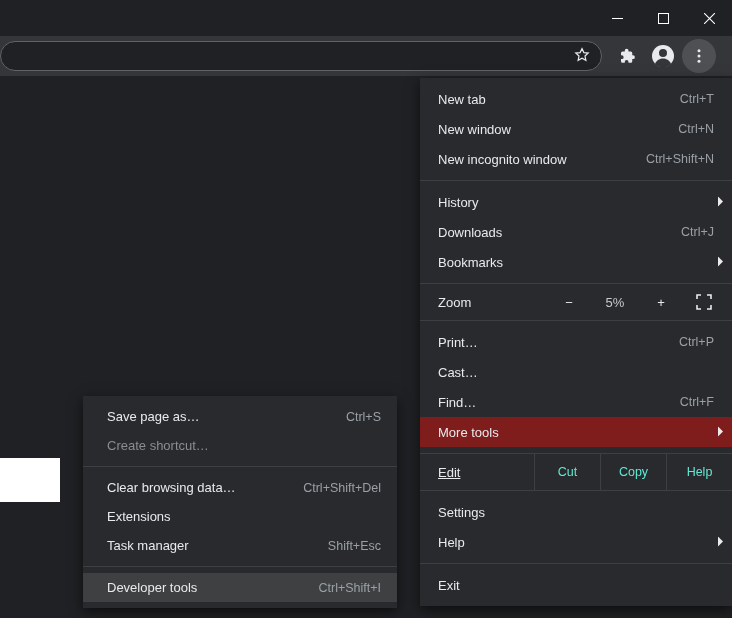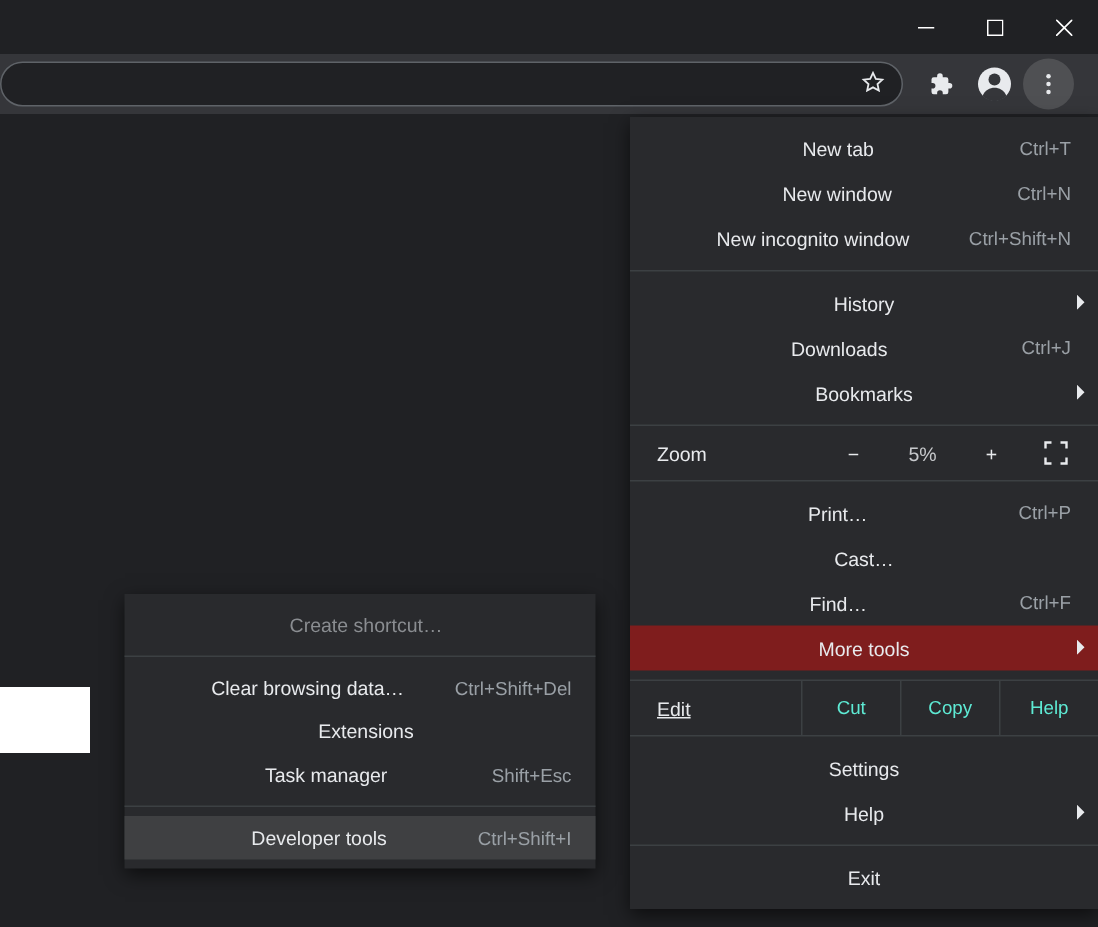--- a/index.html
+++ b/index.html
@@ -90,21 +90,21 @@
     .menu-section { padding: 6px 0; }
     .menu-sep { height:1px; background:#3c4043; margin: 0; }
     .menu-item {
       display:flex; align-items:center;
       height: 30px;
       padding: 0 18px;
       cursor: default;
       position: relative;
     }
     .menu-item.highlight { background:#7f1d1d; }
-    .mi-label { flex: 1; white-space: nowrap; text-align: center; }
+    .mi-label { flex: 1; white-space: nowrap; }
     .mi-shortcut { color:#9aa0a6; font-size:12.5px; }
     .mi-arrow {
       position:absolute; right:8px; top:50%; transform:translateY(-50%);
       color:#e8eaed;
     }
     
     .zoomrow {
       display:flex; align-items:center;
       height: 36px;
       padding: 0 8px 0 18px;
@@ -297,20 +297,24 @@
   <div class="menu-section">
     <div class="menu-item">
       <span class="mi-label">Exit</span>
     </div>
   </div>
 </div>
 
 <div class="menu submenu">
   <div class="menu-section">
     <div class="menu-item">
+      <span class="mi-label">Save page as…</span>
+      <span class="mi-shortcut">Ctrl+S</span>
+    </div>
+    <div class="menu-item">
       <span class="mi-label disabled">Create shortcut…</span>
     </div>
   </div>
   <div class="menu-sep"></div>
   <div class="menu-section">
     <div class="menu-item">
       <span class="mi-label">Clear browsing data…</span>
       <span class="mi-shortcut">Ctrl+Shift+Del</span>
     </div>
     <div class="menu-item">

